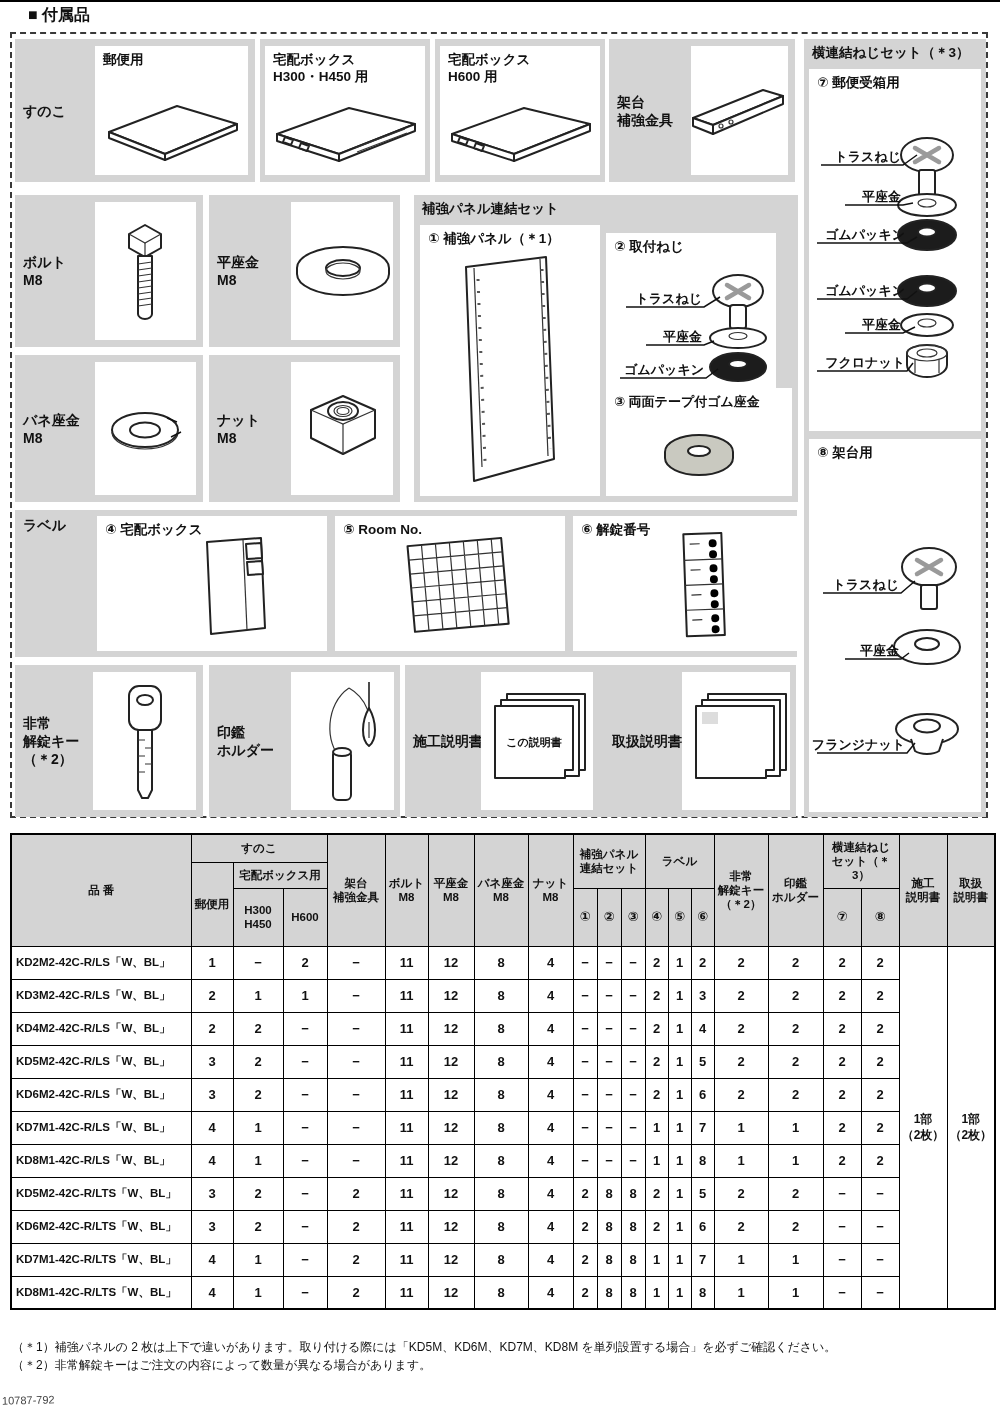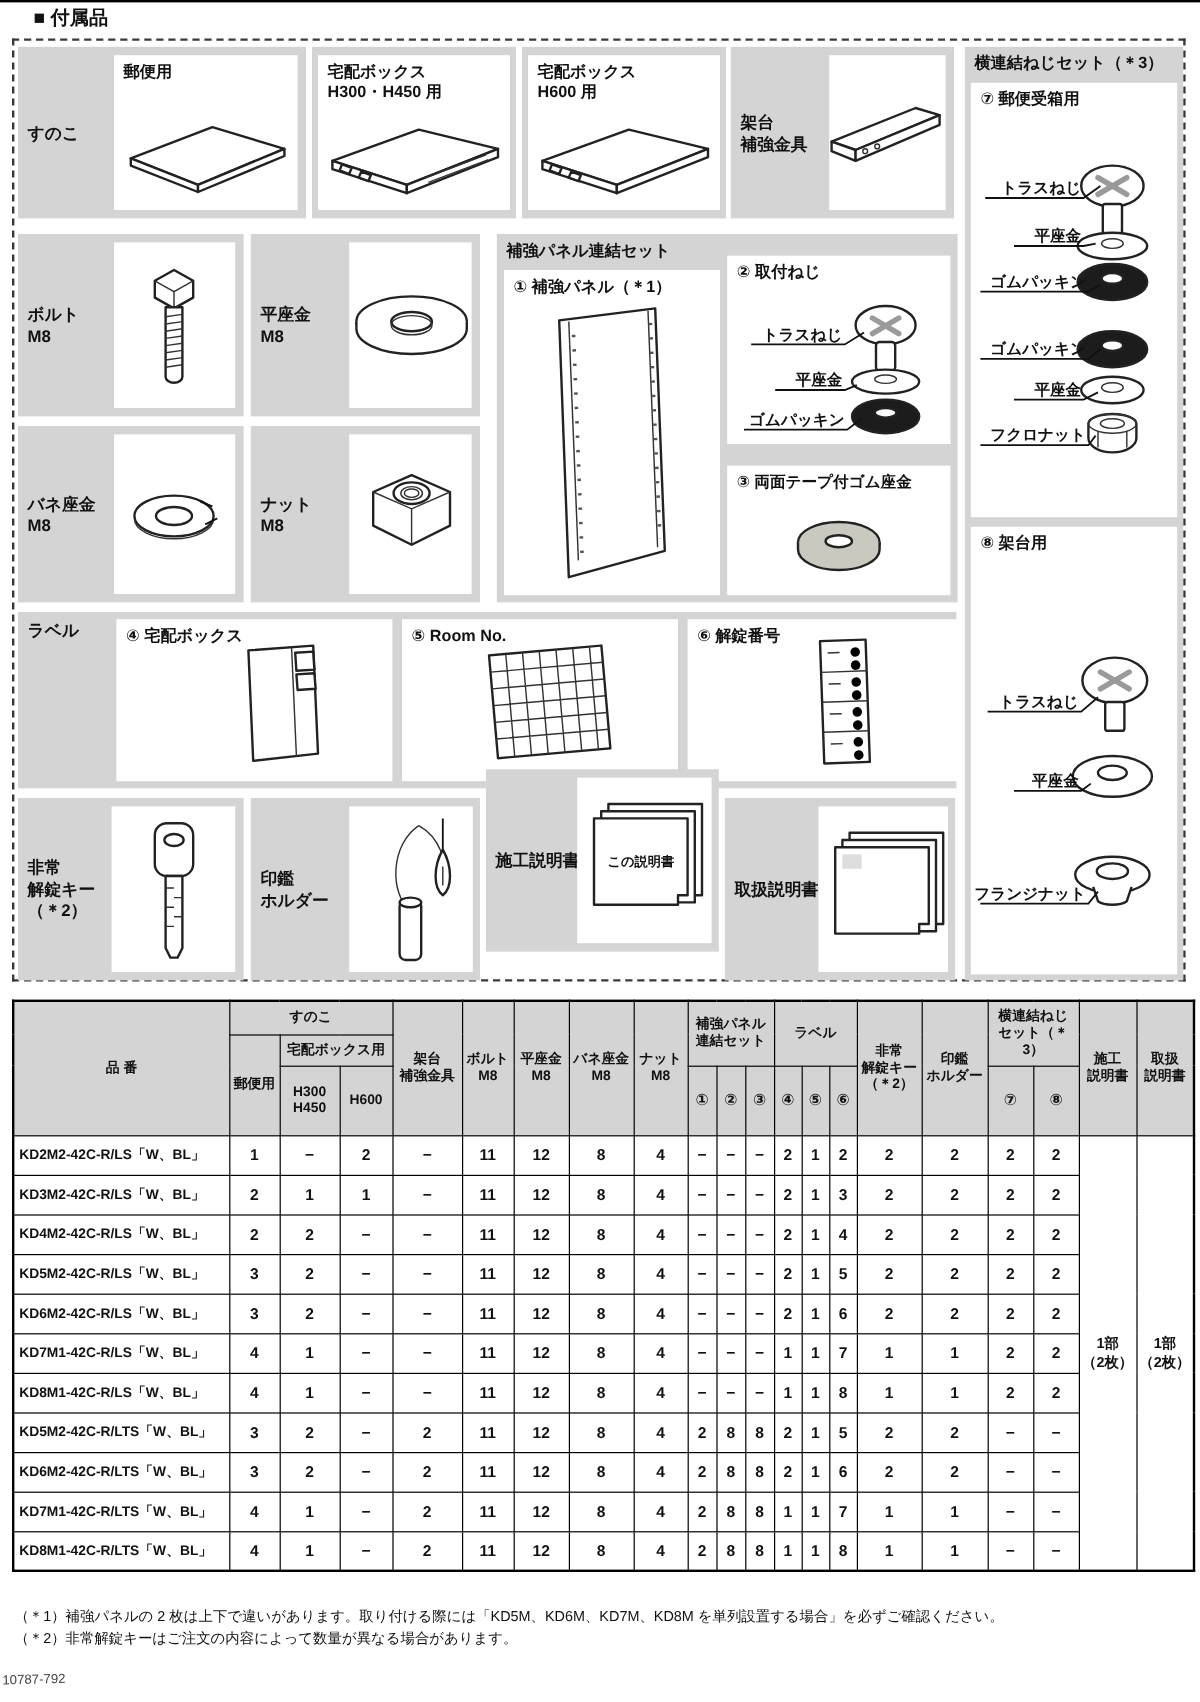--- a/index.html
+++ b/index.html
@@ -174,21 +174,21 @@
     <div class="wbox" style="left:6px;top:30px;width:180px;height:271px;">
       <div class="heading">① 補強パネル（＊1）</div>
       <svg class="art" style="left:0px;top:26px;" width="180" height="244" viewBox="0 0 180 244">
         <polygon class="s" points="46,16 126,6 134,208 54,230"></polygon>
         <polyline class="th" points="54,17 62,216"></polyline>
         <polyline class="th" points="120,8 128,205"></polyline>
         <line class="holes" x1="58" y1="28" x2="65" y2="210"></line>
         <line class="holes" x1="122" y1="18" x2="130" y2="198"></line>
       </svg>
     </div>
-    <div class="wbox" style="left:192px;top:18px;width:186px;height:157px;">
+    <div class="wbox" style="left:192px;top:38px;width:170px;height:157px;">
       <div class="heading">② 取付ねじ</div>
       <svg class="art" style="left:0px;top:24px;" width="186" height="132" viewBox="0 0 186 132">
         <ellipse class="s" cx="132" cy="34" rx="25" ry="16"></ellipse>
         <path class="cross" d="M121,28 L143,41 M143,28 L121,41"></path>
         <rect class="s" x="124" y="48" width="16" height="24" rx="3"></rect>
         <ellipse class="s" cx="132" cy="81" rx="28" ry="10"></ellipse>
         <ellipse class="th" cx="132" cy="79" rx="9" ry="3.5"></ellipse>
         <ellipse class="sd" cx="132" cy="110" rx="28" ry="14"></ellipse>
         <ellipse class="s" cx="132" cy="107" rx="9" ry="4"></ellipse>
         <text class="lbl" text-anchor="end" x="96" y="46">トラスねじ</text>
@@ -273,21 +273,21 @@
         <path class="th" d="M58,14 C76,24 82,46 78,56"></path>
         <rect class="s" x="42" y="76" width="18" height="50" rx="5"></rect>
         <ellipse class="s" cx="51" cy="78" rx="9" ry="4"></ellipse>
         <line class="cl" x1="78" y1="8" x2="78" y2="36"></line>
         <path class="s" d="M78,34 C86,48 86,66 78,72 C70,66 70,48 78,34 z"></path>
         <line class="th" x1="78" y1="48" x2="78" y2="64"></line>
       </svg>
     </div>
   </div>
 
-  <div class="panel" style="left:393px;top:607px;width:194px;height:152px;">
+  <div class="panel" style="left:393px;top:631px;width:194px;height:152px;padding-left:42px;">
     <div class="plabel">施工説明書</div>
     <div class="wbox" style="left:76px;top:7px;width:112px;height:138px;">
       <svg class="art" style="left:0px;top:14px;" width="116" height="110" viewBox="0 0 116 110">
         <rect class="s" x="26" y="8" width="78" height="76"></rect>
         <rect class="s" x="20" y="14" width="78" height="76"></rect>
         <polygon class="s" points="14,20 92,20 92,84 84,84 84,92 14,92"></polygon>
         <text class="bktext" x="53" y="60" text-anchor="middle">この説明書</text>
       </svg>
     </div>
   </div>

